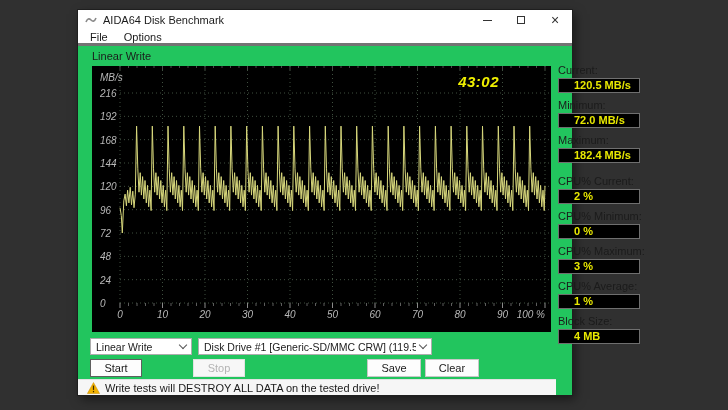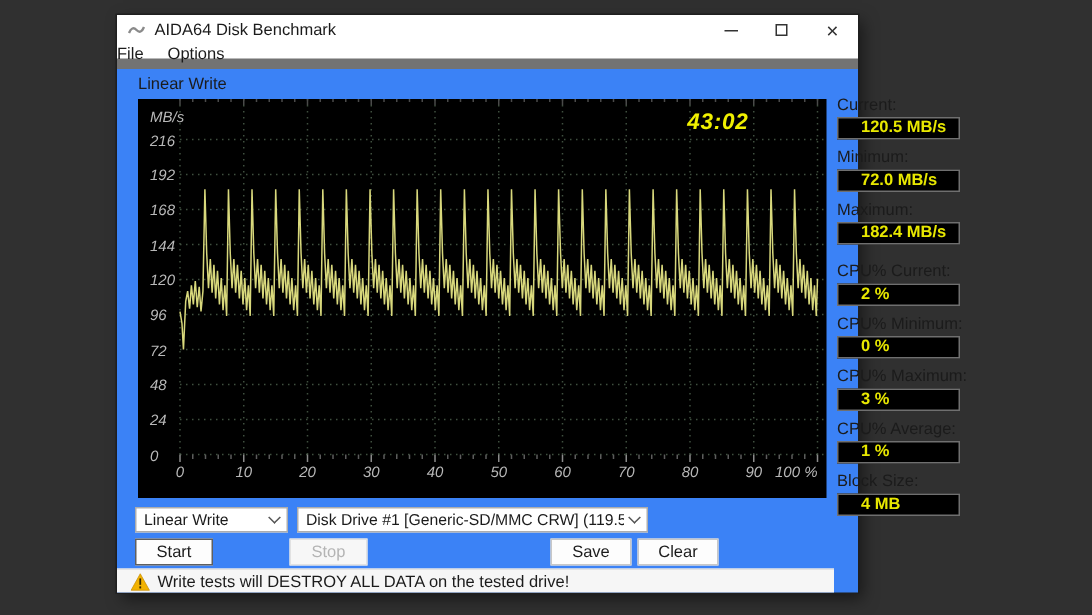--- a/index.html
+++ b/index.html
@@ -4,39 +4,39 @@
 <style>
   * { margin:0; padding:0; box-sizing:border-box; }
   html,body { width:728px; height:410px; overflow:hidden; }
   body {
     background:#303030;
     font-family:"Liberation Sans", sans-serif;
     position:relative;
   }
   .window {
     position:absolute; left:78px; top:10px; width:494px; height:385px;
-    background:#3b82f6;
+    background:#22c55e;
     box-shadow:0 0 0 1px #1f1f1f, 3px 4px 10px rgba(0,0,0,.5);
   }
   
   .titlebar {
     height:20px; background:#ffffff; display:flex; align-items:center;
     padding-left:7px;
   }
   .app-icon { width:12px; height:12px; margin-right:6px; flex:0 0 auto; }
   .title { font-size:11px; color:#1b1b1b; }
   .tb-controls { margin-left:auto; display:flex; height:100%; }
   .tb-btn { width:34px; height:100%; display:flex; align-items:center; justify-content:center; cursor:default; }
   .glyph-min { width:9px; height:1px; background:#333; }
   .glyph-max { width:8px; height:8px; border:1px solid #333; }
   .glyph-close { font-size:14px; line-height:10px; color:#333; }
   
   .menubar {
-    height:16px; background:#ffffff; display:flex; 
-    gap:16px; border-bottom:7px solid #737373;
+    height:16px; background:#ffffff; display:flex; align-items:center;
+    padding-left:12px; gap:16px; border-bottom:3px solid #737373;
   }
   .menu-item { font-size:11px; color:#1b1b1b; }
   
   .content { position:absolute; top:36px; left:0; right:0; bottom:0; }
   .chart-title { position:absolute; left:14px; top:4px; font-size:11px; color:#1b1b1b; }
   .chart {
     position:absolute; left:14px; top:20px; width:459px; height:266px;
     background:#000;
     font-style:italic;
   }

